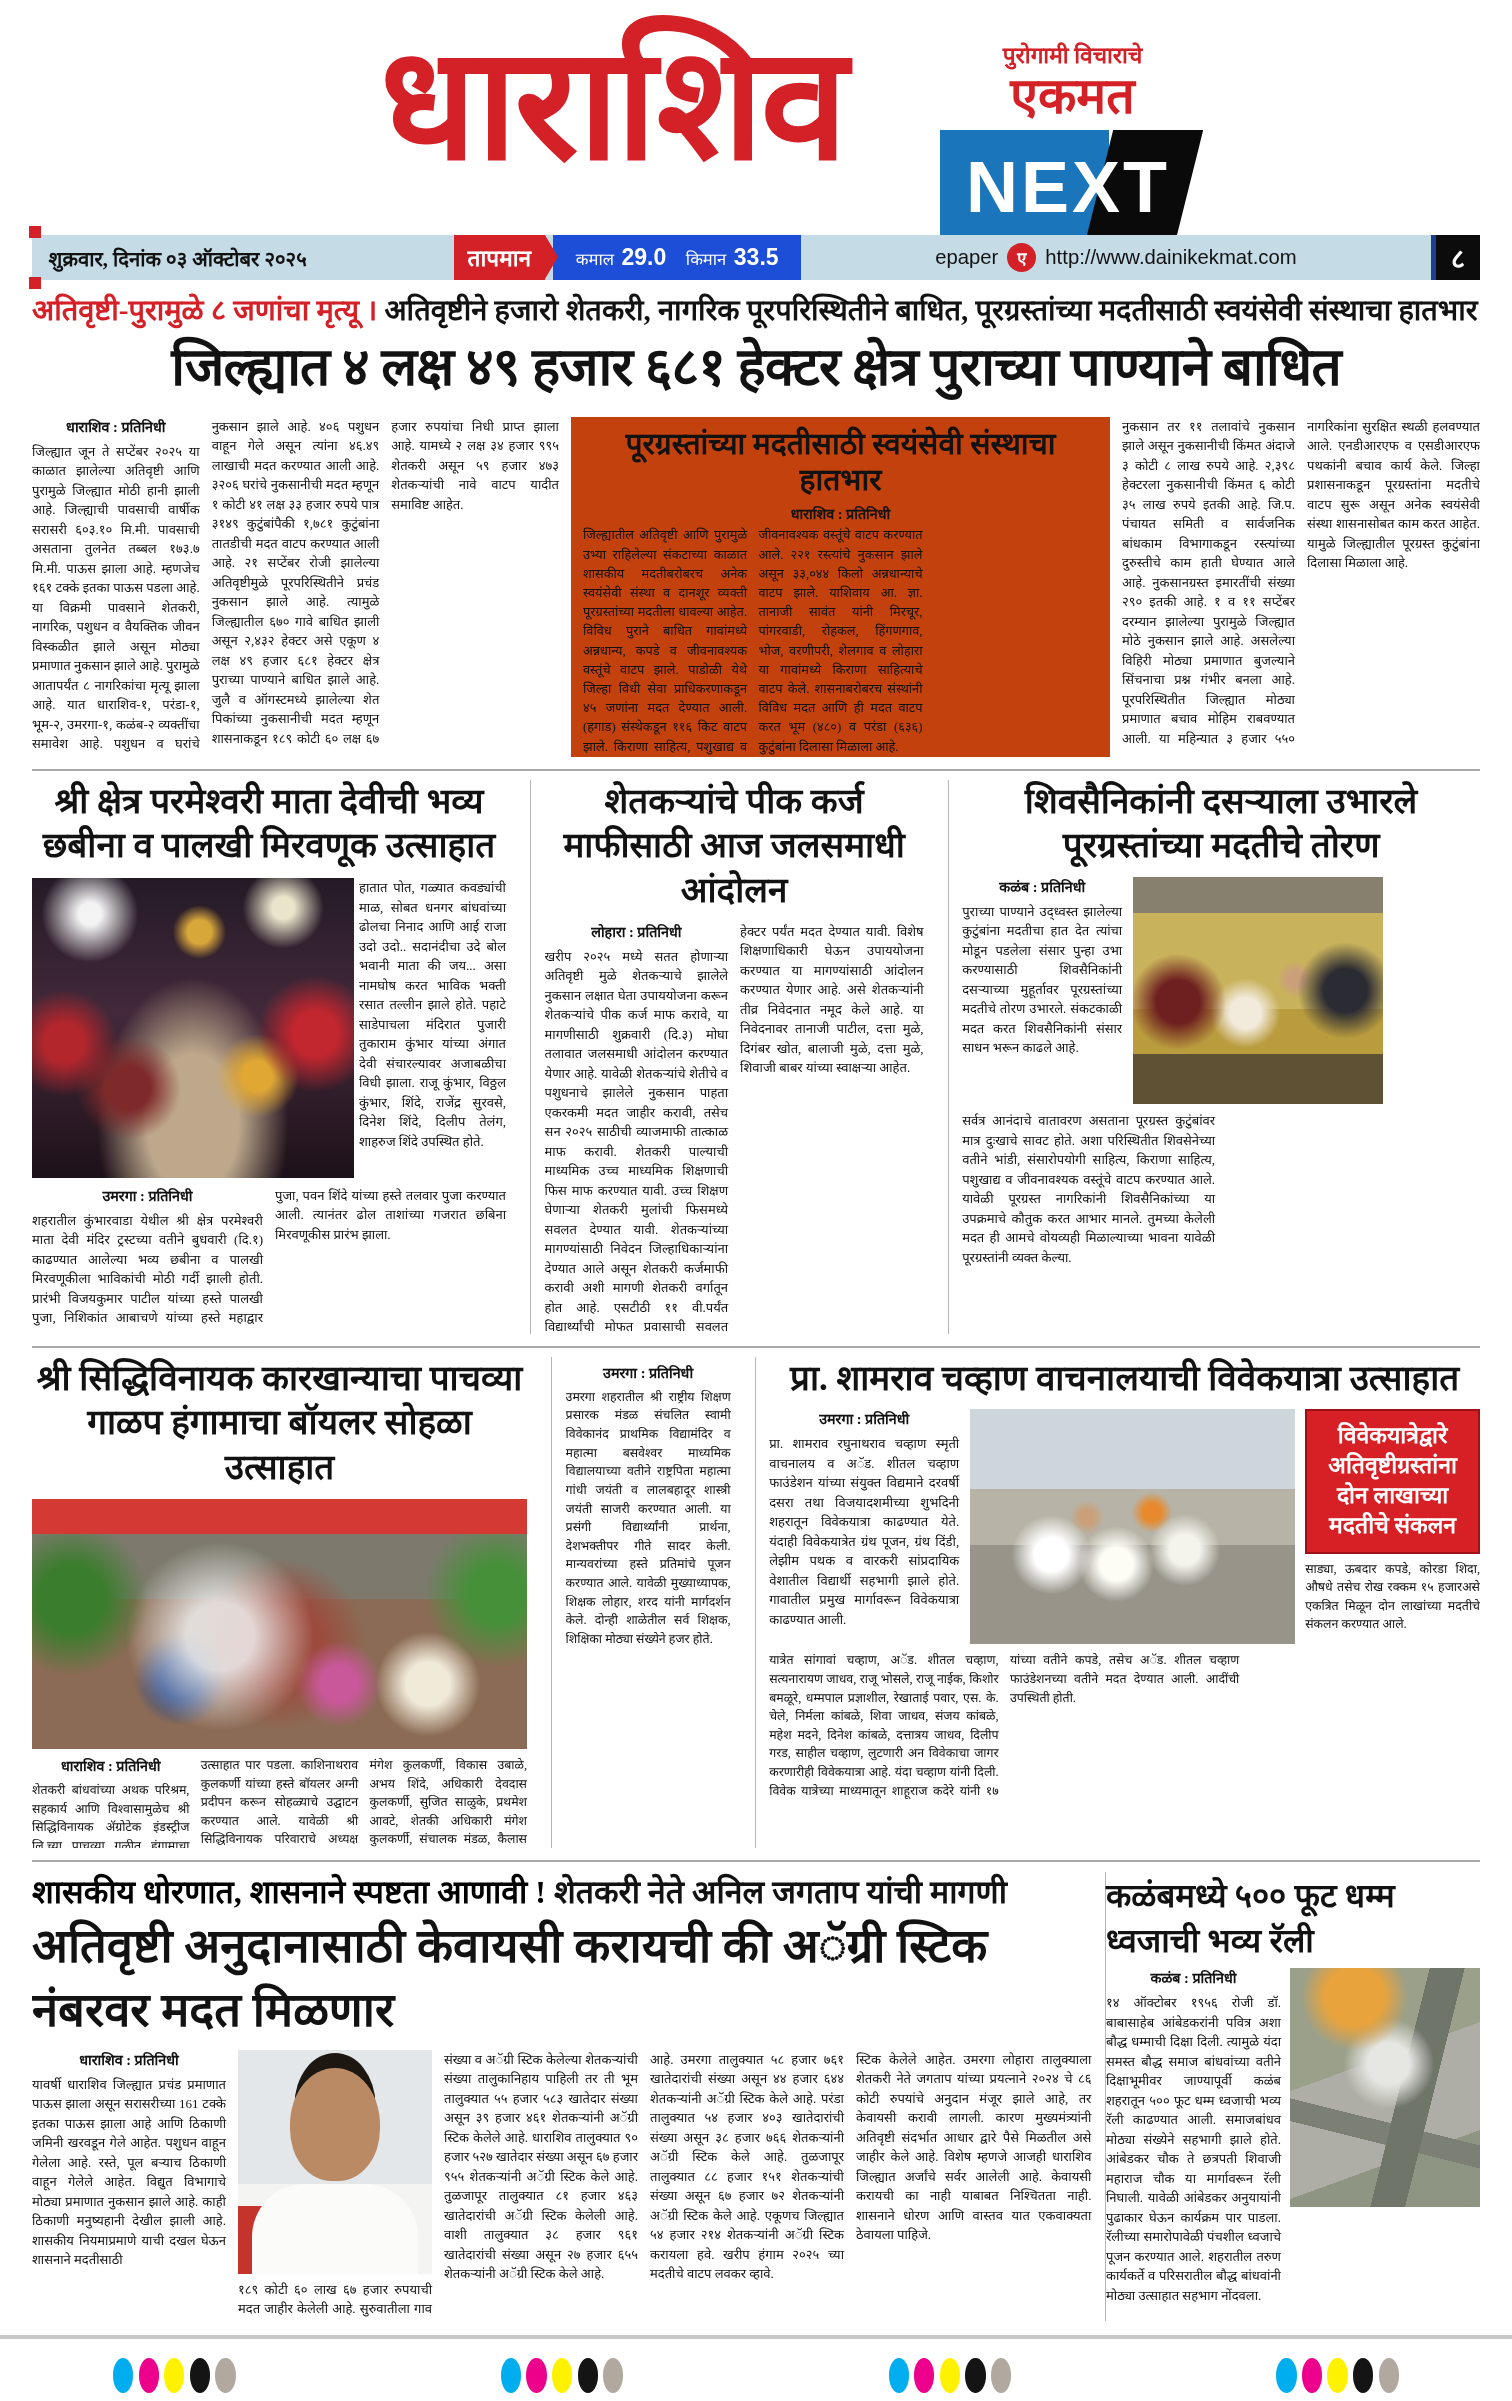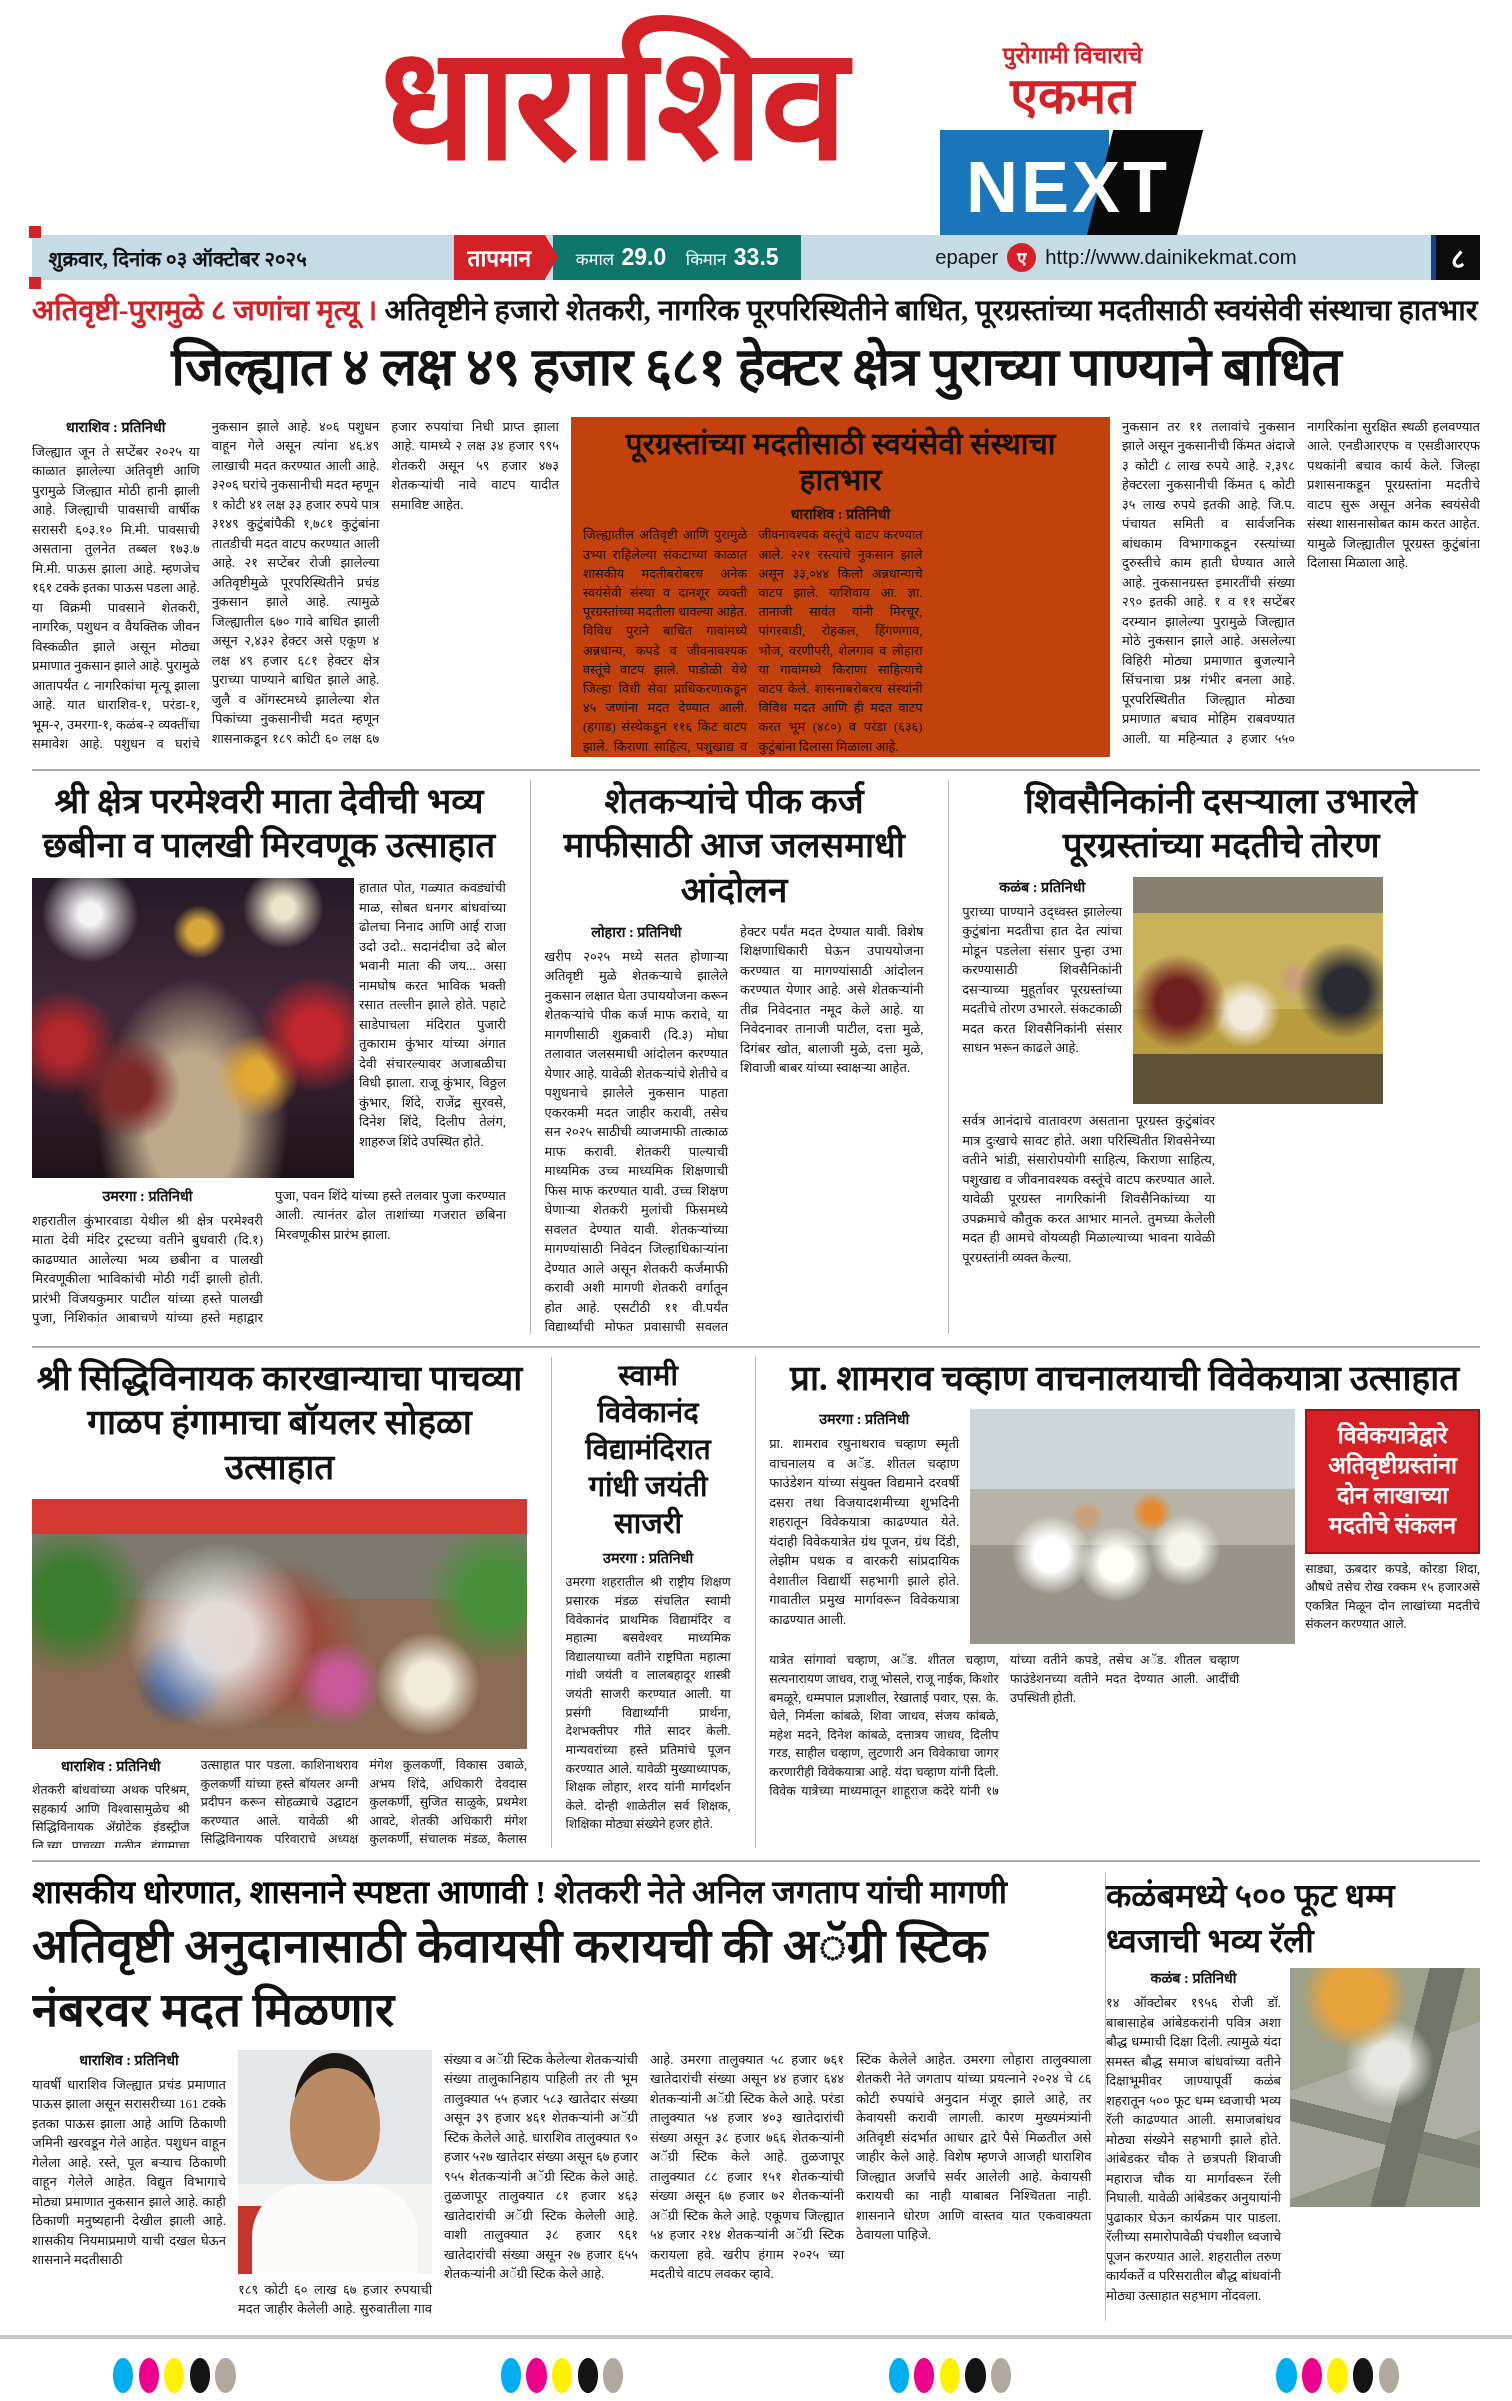--- a/index.html
+++ b/index.html
@@ -32,21 +32,21 @@
   .datebar-wrap { position:relative; margin:0 32px; }
   .reg-mark { position:absolute; width:12px; height:12px; background:#d42127; left:-3px; }
   .reg-top { top:-9px; } .reg-bottom { bottom:-9px; }
   .datebar { height:45px; background:#c5dbe6; display:flex; align-items:stretch; }
   .date-text { flex:0 0 422px; display:flex; align-items:center; padding-left:16.6px;
                font-size:20.3px; font-weight:700; }
   .temp-label { background:#d42127; color:#fff; display:flex; align-items:center;
                 padding:0 13.6px; font-size:22.6px; font-weight:700; }
   .temp-arrow { width:0; height:0; border-top:22.6px solid transparent; border-bottom:22.6px solid transparent;
                 border-left:13.6px solid #d42127; margin-right:-4.5px; position:relative; z-index:2; }
-  .temp-box { background:#0f766e; color:#fff; display:flex; align-items:center; gap:19.6px; padding:0 22.6px;justify-content:center; }
+  .temp-box { background:#1d4ed8; color:#fff; display:flex; align-items:center; gap:19.6px; padding:0 22.6px;justify-content:center; }
   .temp-pair { display:flex; align-items:baseline; gap:7.5px; }
   .temp-k { font-size:16.6px; } .temp-v { font-size:23px; font-weight:700; }
   .epaper-zone { flex:1; display:flex; align-items:center; justify-content:center; gap:9px; font-size:20.3px; }
   .epaper-icon { width:29px; height:29px; border-radius:50%; background:#d42127; color:#fff;
                  display:flex; align-items:center; justify-content:center; font-size:16.6px; font-weight:700; }
   .pageno-bar { width:5.3px; background:#1b3f8f; }
   .pageno-box { width:44px; background:#0c0c0c; color:#fff; display:flex; align-items:center;
                 justify-content:center; font-size:27px; font-weight:700; }
 
   
@@ -279,21 +279,20 @@
   <div class="row row3">
     <div class="art art3 vline">
       <h2>श्री सिद्धिविनायक कारखान्याचा पाचव्या गाळप हंगामाचा बॉयलर सोहळा उत्साहात</h2>
       <div class="photo photo-boiler" style="margin:7.5px 0;"></div>
       <div class="art3-cols body-txt">
         <div class="byline">धाराशिव : प्रतिनिधी</div>
         <span>शेतकरी बांधवांच्या अथक परिश्रम, सहकार्य आणि विश्वासामुळेच श्री सिद्धिविनायक ॲग्रोटेक इंडस्ट्रीज लि.च्या पाचव्या गळीत हंगामाचा बॉयलर अग्नी प्रदीपन सोहळा विजयादशमीच्या मुहूर्तावर मोठ्या उत्साहात पार पडला. काशिनाथराव कुलकर्णी यांच्या हस्ते बॉयलर अग्नी प्रदीपन करून सोहळ्याचे उद्घाटन करण्यात आले. यावेळी श्री सिद्धिविनायक परिवाराचे अध्यक्ष दत्तात्रय कुलकर्णी, एमडी दिनेश कुलकर्णी, प्रशासकीय अधिकारी मंगेश कुलकर्णी, विकास उबाळे, अभय शिंदे, अधिकारी देवदास कुलकर्णी, सुजित साळुके, प्रथमेश आवटे, शेतकी अधिकारी मंगेश कुलकर्णी, संचालक मंडळ, कैलास चौधरी आणि परिसरातील शेतकरी मोठ्या संख्येने उपस्थित होते.</span>
       </div>
     </div>
     <div class="art art4 vline">
-      <h2>स्वामी विवेकानंद विद्यामंदिरात गांधी जयंती साजरी</h2>
       <div class="art4-body body-txt">
         <div class="byline">उमरगा : प्रतिनिधी</div>
         <span>उमरगा शहरातील श्री राष्ट्रीय शिक्षण प्रसारक मंडळ संचलित स्वामी विवेकानंद प्राथमिक विद्यामंदिर व महात्मा बसवेश्वर माध्यमिक विद्यालयाच्या वतीने राष्ट्रपिता महात्मा गांधी जयंती व लालबहादूर शास्त्री जयंती साजरी करण्यात आली. या प्रसंगी विद्यार्थ्यांनी प्रार्थना, देशभक्तीपर गीते सादर केली. मान्यवरांच्या हस्ते प्रतिमांचे पूजन करण्यात आले. यावेळी मुख्याध्यापक, शिक्षक लोहार, शरद यांनी मार्गदर्शन केले. दोन्ही शाळेतील सर्व शिक्षक, शिक्षिका मोठ्या संख्येने हजर होते.</span>
       </div>
     </div>
     <div class="art art5">
       <h2>प्रा. शामराव चव्हाण वाचनालयाची विवेकयात्रा उत्साहात</h2>
       <div class="art5-mid">
         <div class="art5-t1 body-txt">
           <div class="byline">उमरगा : प्रतिनिधी</div>

